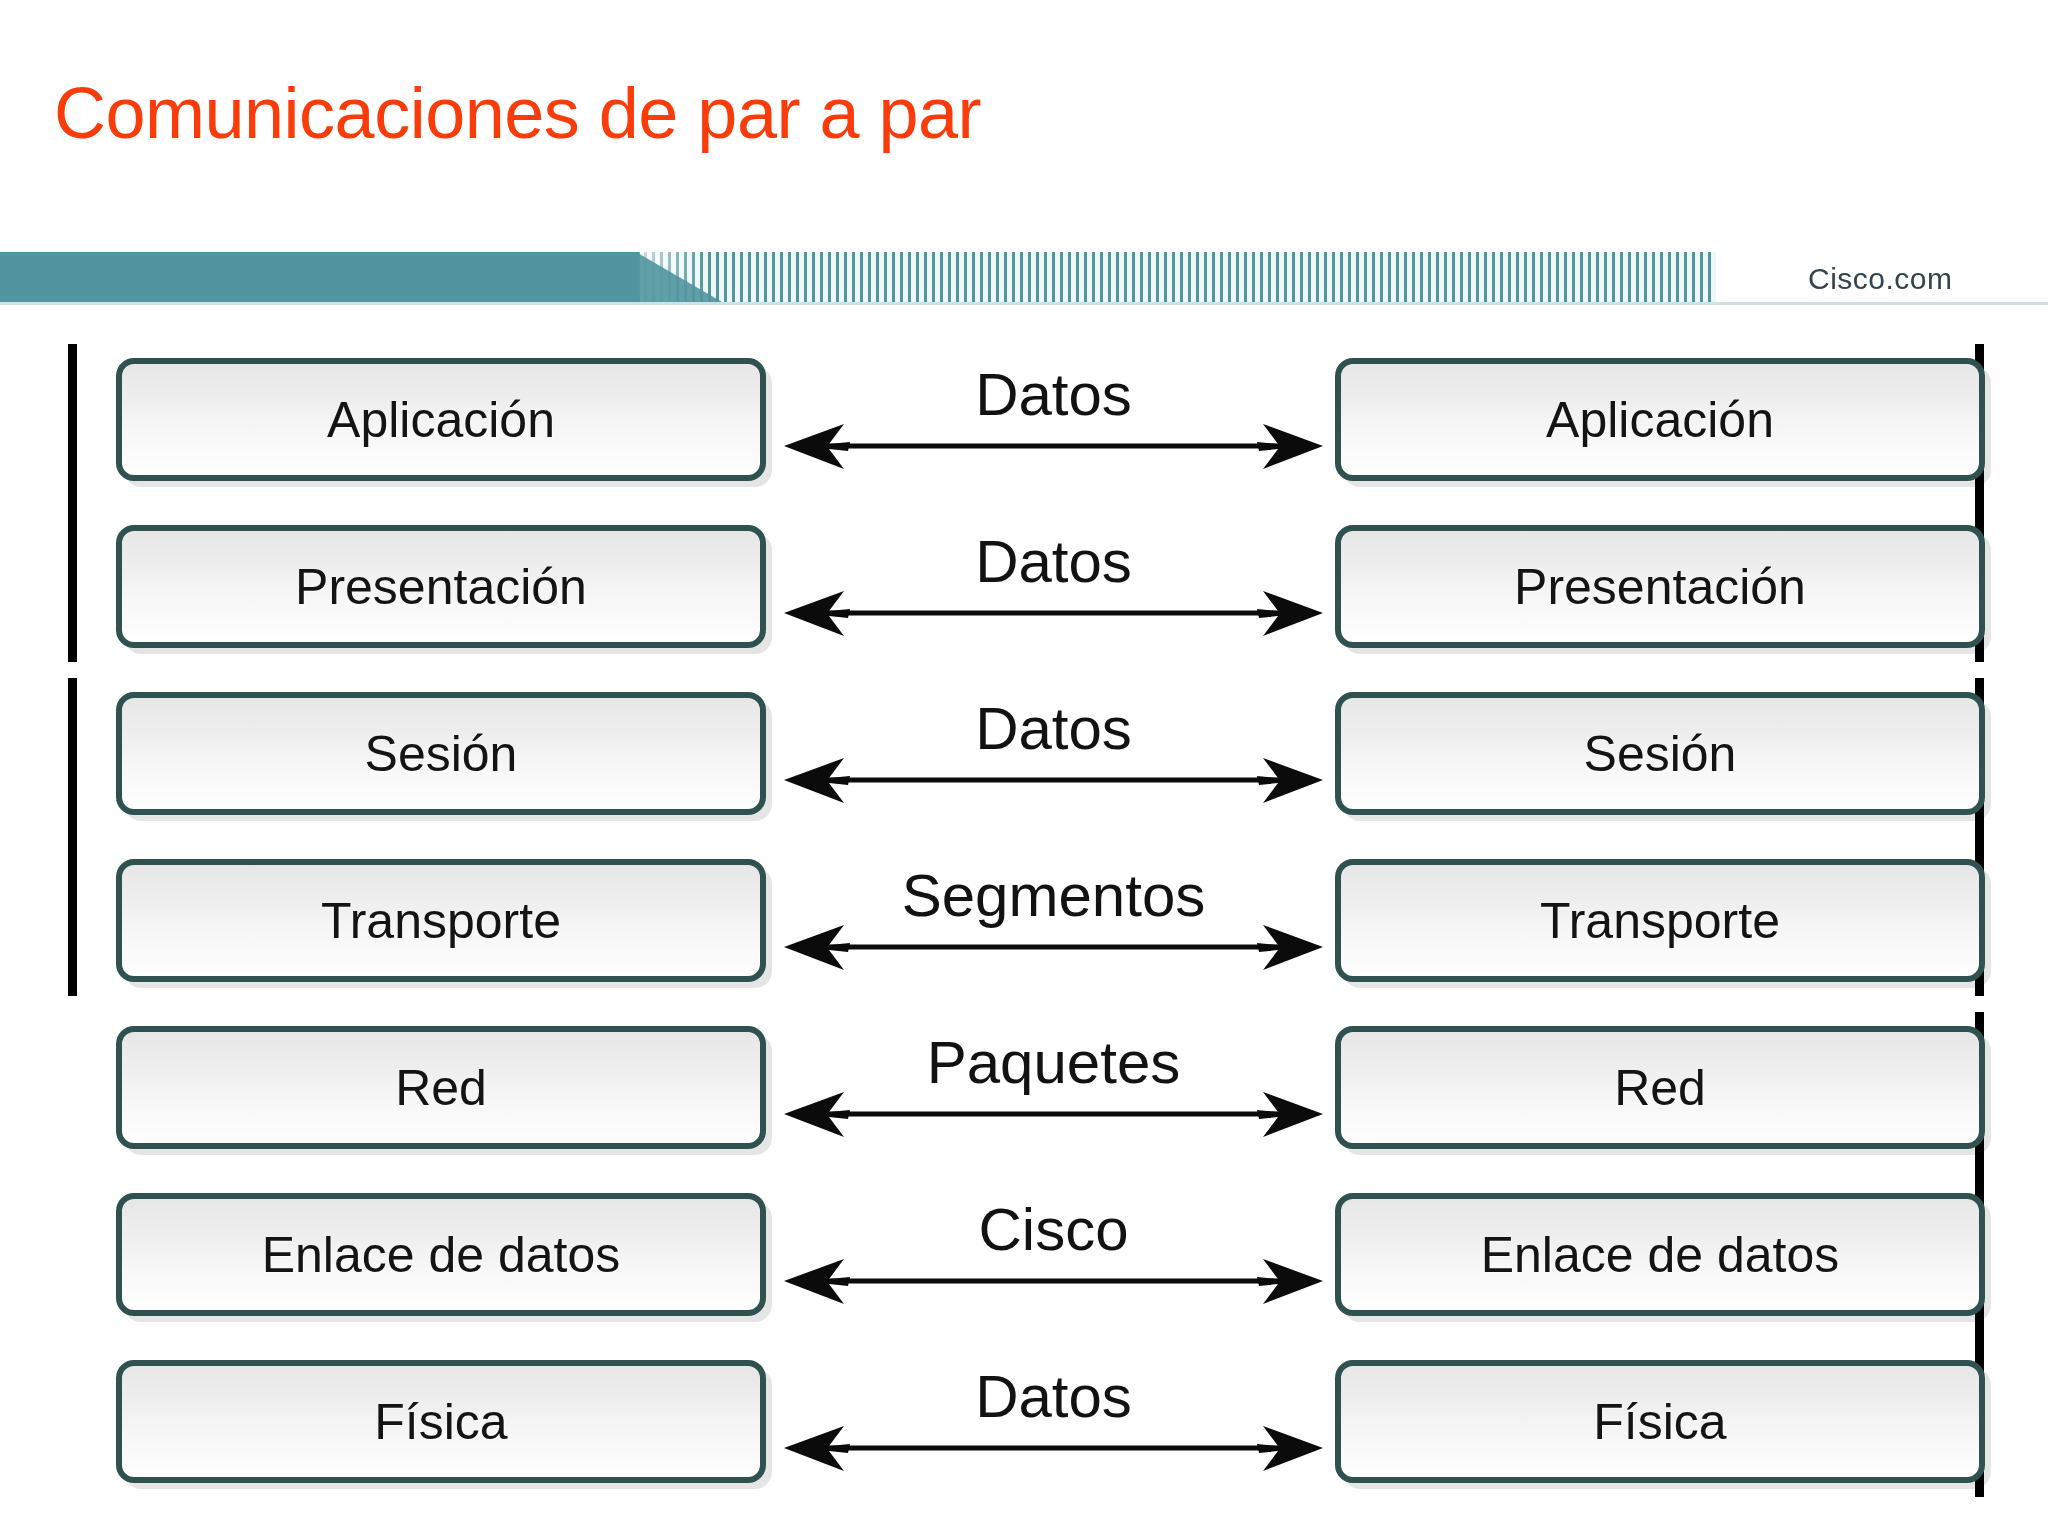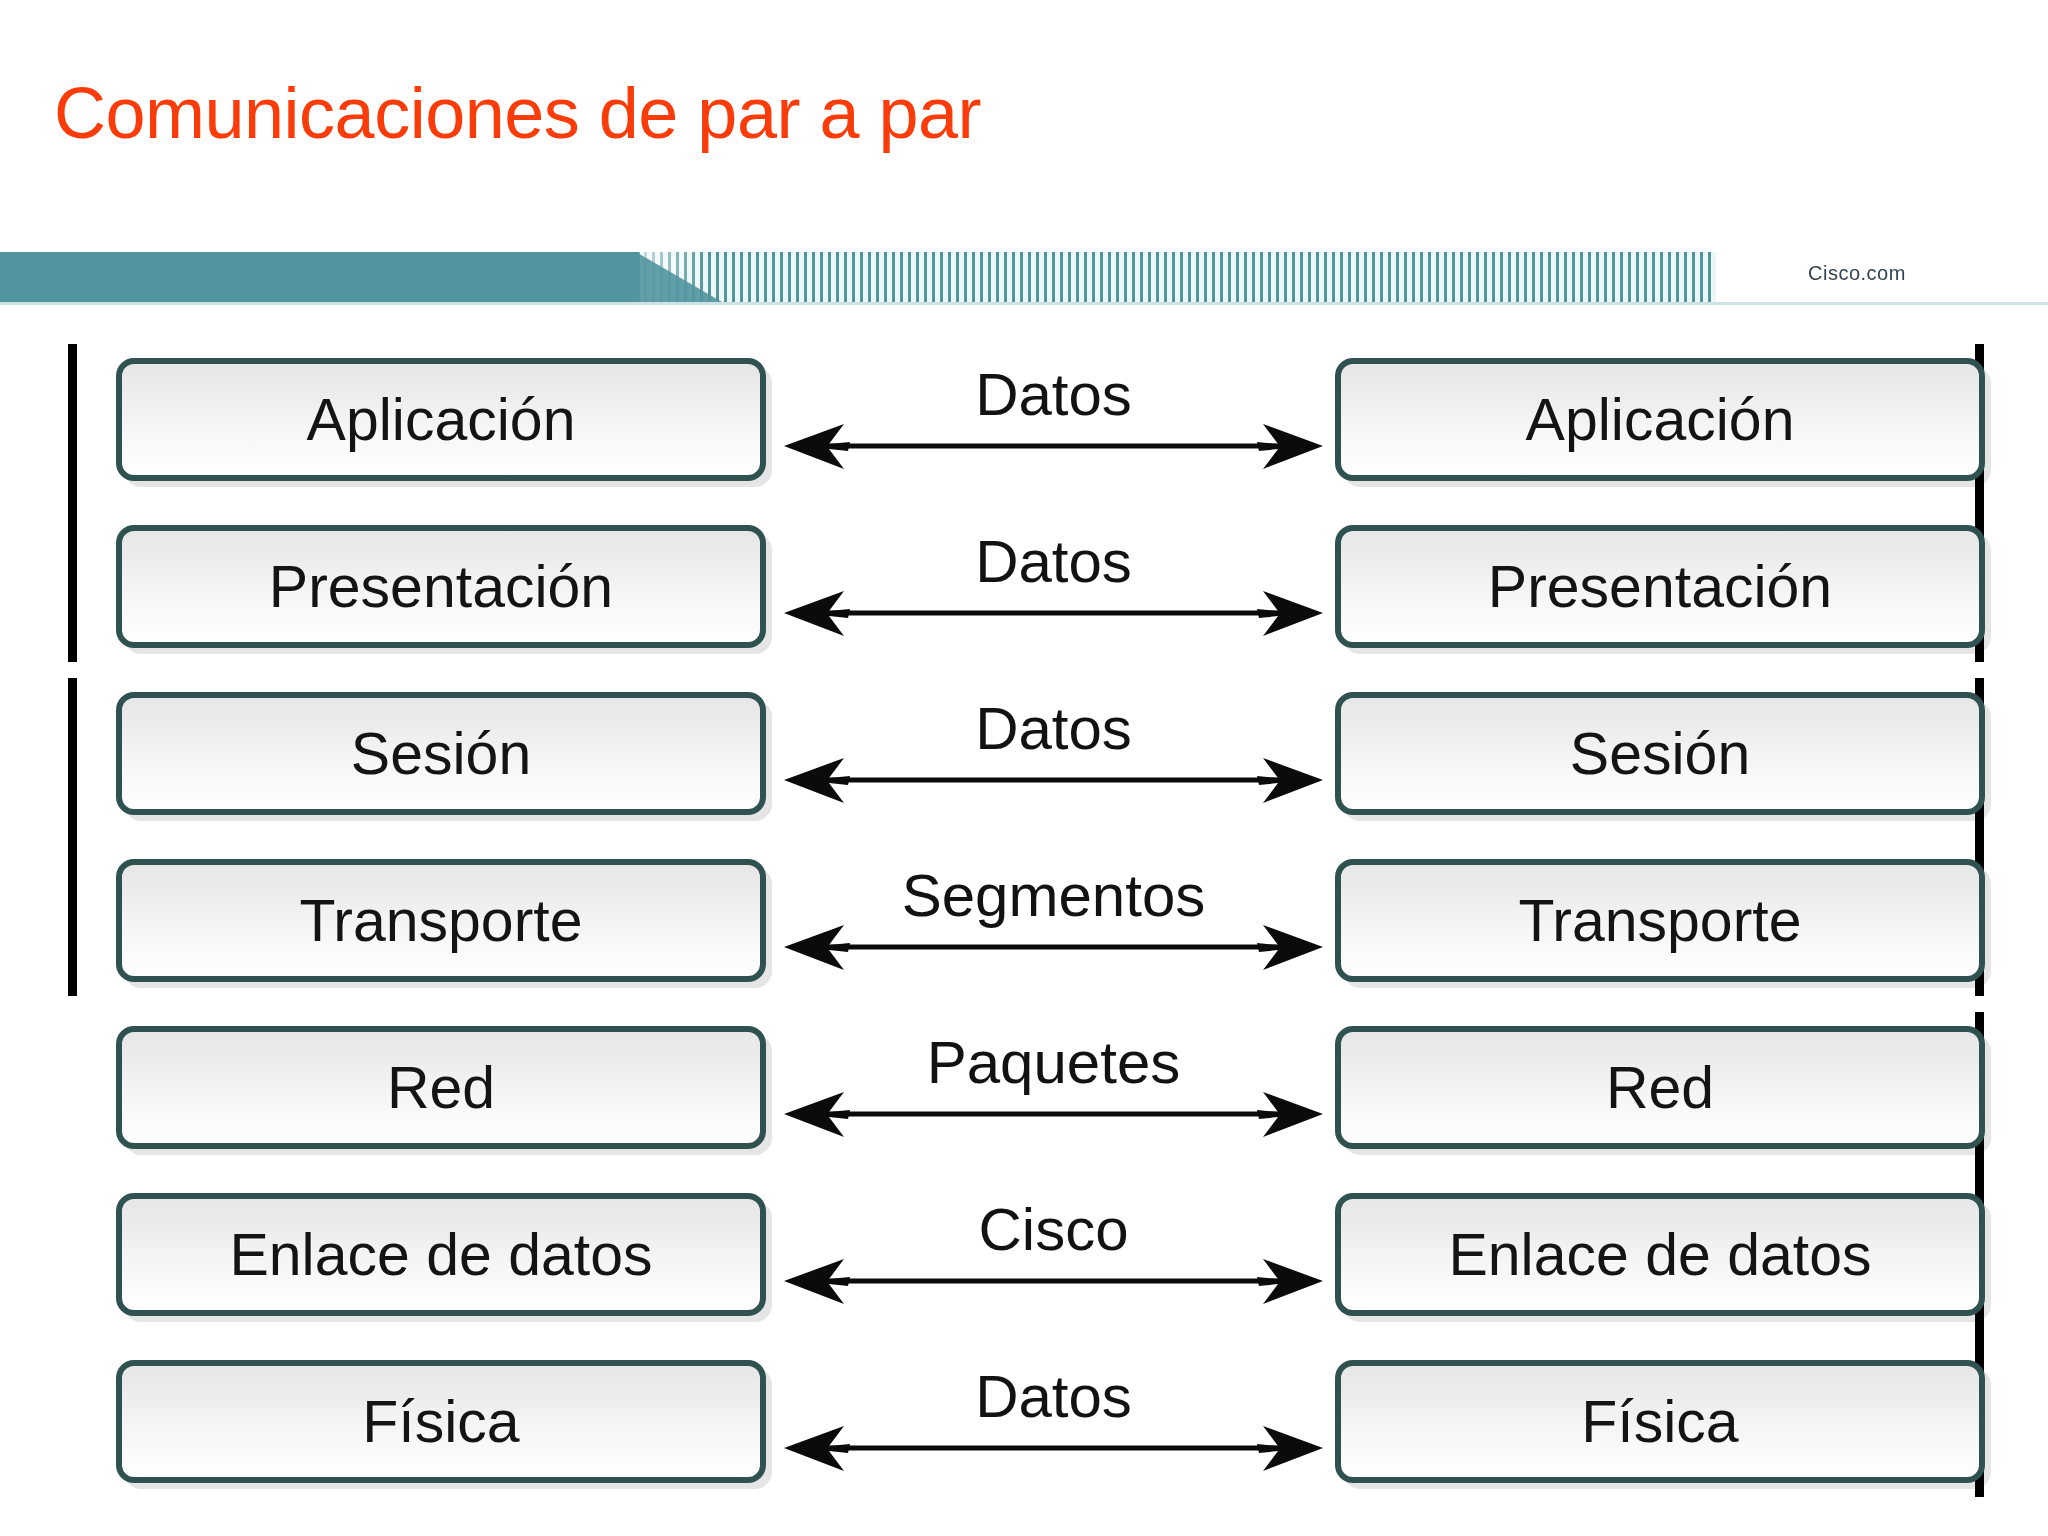--- a/index.html
+++ b/index.html
@@ -72,21 +72,21 @@
     left: 0;
     top: 302px;
     width: 2048px;
     height: 3px;
     background: #cfe3e6;
   }
   .cisco-com {
     position: absolute;
     left: 1808px;
     top: 262px;
-    font-size: 20px;
+    font-size: 30px;
     color: #33434f;
     letter-spacing: 0.5px;
     white-space: nowrap;
   }
 
   
   .diagram {
     position: absolute;
     left: 0;
     top: 330px;
@@ -117,21 +117,21 @@
         #ededed 28%,
         #f7f7f7 62%,
         #fcfcfc 88%,
         #ffffff 100%);
     box-shadow: 7px 7px 0 -1px rgba(0,0,0,0.10);
     display: flex;
     align-items: center;
     justify-content: center;
   }
   .layer-box .box-label {
-    font-size: 59px;
+    font-size: 50px;
     color: #141414;
     white-space: nowrap;
     text-shadow: 1px 1px 0 rgba(255,255,255,0.6);
   }
   .col-a .layer-box { left: 116px; }
   .col-b .layer-box { left: 1335px; }
 
   
   .arrow-row {
     position: absolute;

